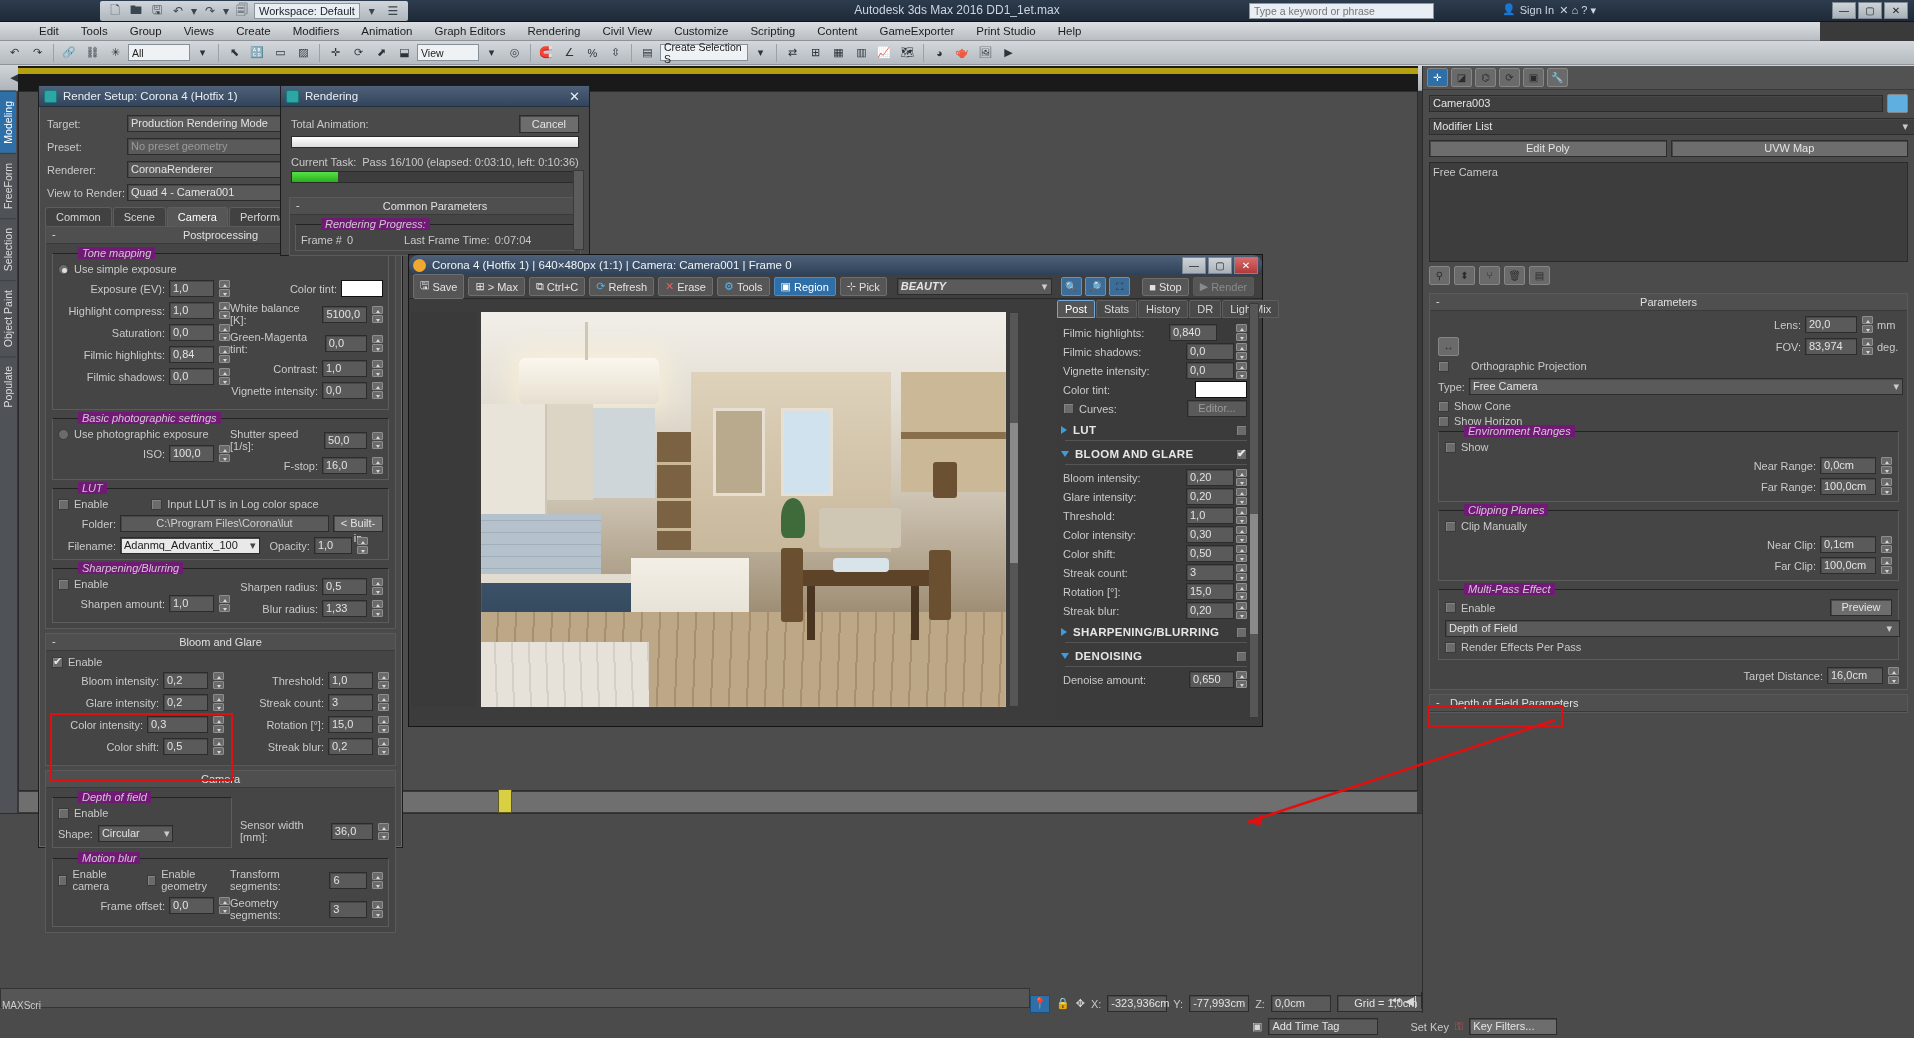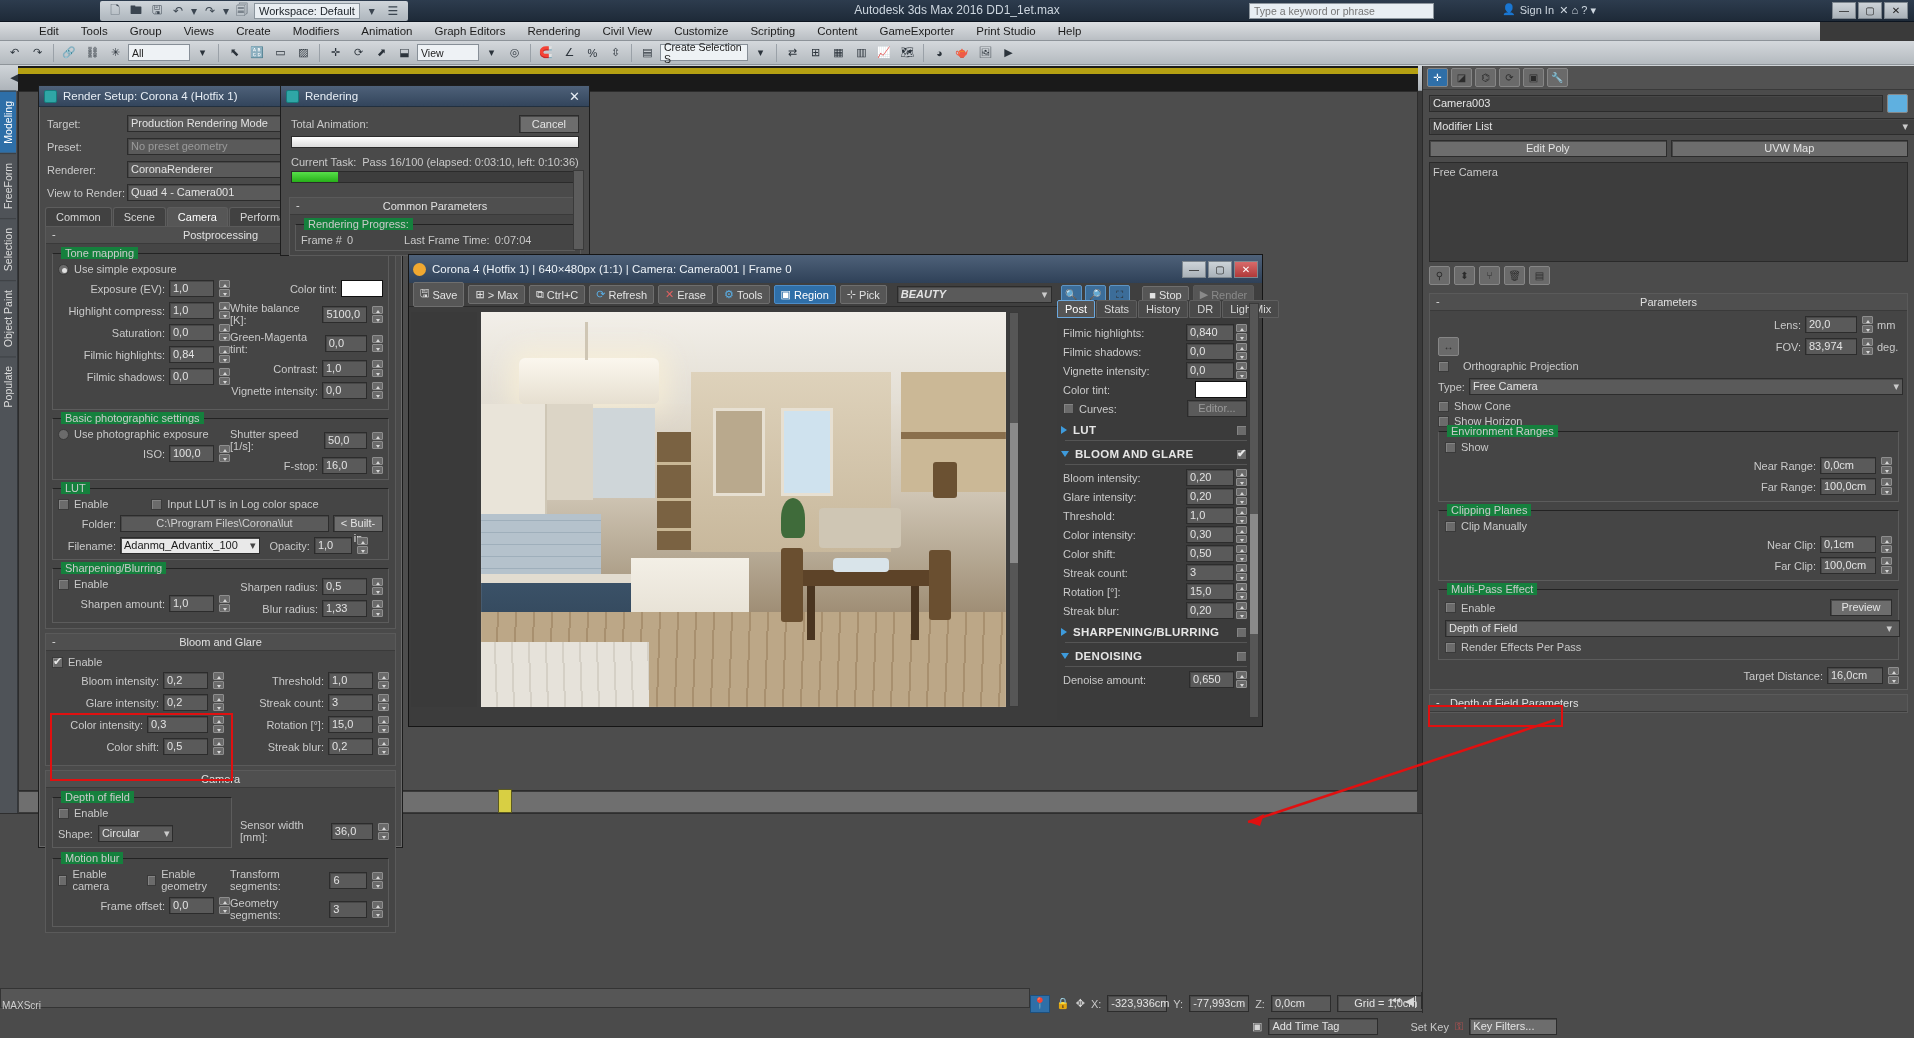--- a/index.html
+++ b/index.html
@@ -23,22 +23,22 @@
          box-shadow: inset 1px 1px 0 #474747; }
   .fld.lite { background:#6d6d6d; }
   .chk { width:11px; height:11px; background:#6b6b6b; border:1px solid #3a3a3a;
          box-shadow: inset 1px 1px 0 #848484; display:inline-block; position:relative;}
   .chk.on:after{content:"\2714"; position:absolute; left:0px; top:-3px; font-size:11px; color:#e8e8e8;}
   .rad { width:11px; height:11px; border-radius:50%; background:#6b6b6b;
          border:1px solid #3a3a3a; display:inline-block; position:relative;}
   .rad.on:after{content:""; position:absolute; left:3px; top:3px; width:5px;height:5px;
          border-radius:50%; background:#e0e0e0;}
   .grp { border:1px solid #5c5c5c; border-top-color:#232323; position:relative; }
-  .grp > .cap { position:absolute; top:-7px; left:8px; background:#15803d;
-         padding:0 4px; font-size:11px; color:#cacaca; }
+  .grp > .cap { position:absolute; top:-7px; left:25px; background:#701a75;
+         padding:0 4px; font-size:11px; color:#cacaca;font-style:italic; }
 
   
   #titlebar { left:0; top:0; width:1914px; height:22px;
      background:linear-gradient(#2d3c4e,#1e2a38); border-bottom:1px solid #0d1520;}
   #qat { left:100px; top:1px; height:20px; display:flex; align-items:center; gap:3px;
      background:linear-gradient(#cfd5da,#aeb6bd); padding:0 6px; border-radius:2px;}
   .qicon { width:18px; height:17px; border-radius:2px; display:flex; align-items:center;
      justify-content:center; font-size:12px; color:#3b4550; }
   #wsbox { background:#e9eef2; border:1px solid #8b959d; height:16px; display:flex;
      align-items:center; padding:0 4px; font-size:11px; color:#20262c;}
@@ -117,23 +117,23 @@
 
   
   #renderdlg { left:280px; top:85px; width:310px; height:171px; background:#4a4a4a;
      border:1px solid #1d1d1d; }
   .bar { height:12px; border:1px solid #2b2b2b; background:#3d3d3d;}
   .bar > div { height:100%; }
 
   
   #vfb { left:408px; top:254px; width:855px; height:473px; background:#3c3c3c;
      border:1px solid #151515;}
-  #vfbtitle { height:28px; background:linear-gradient(#4e6179,#2f4158);
+  #vfbtitle { height:20px; background:linear-gradient(#4e6179,#2f4158);
      display:flex; align-items:center; padding:0 4px; gap:6px; font-size:11.5px;
-     color:#eef3f8;}
+     color:#eef3f8;border-radius:9px;}
   #vfbtools { height:24px; background:#3f3f3f; border-bottom:1px solid #2a2a2a;
      display:flex; align-items:center; gap:4px; padding:0 4px;}
   .vbtn { display:flex; align-items:center; gap:3px; background:#565656;
      border:1px solid #6e6e6e; border-radius:2px; padding:2px 6px; font-size:11px;
      color:#e2e2e2;}
   .vbtn.act { background:#2f6fa8; border-color:#4d8cc6; color:#fff;}
   .vbtn.dis { color:#8a8a8a; border-color:#5a5a5a;}
   #vfbimgwrap { position:absolute; left:72px; top:57px; width:525px; height:395px;
      background:#2a2a2a; overflow:hidden;}
   #vfbright { position:absolute; left:648px; top:45px; width:198px; height:420px;
@@ -924,21 +924,21 @@
       <div class="vtabrow" id="vfb-tabs">
           <span class="vtb sel">Post</span>
           <span class="vtb">Stats</span>
           <span class="vtb">History</span>
           <span class="vtb">DR</span>
           <span class="vtb">LightMix</span>
         </div>
       <div id="vfb-post-rows" style="margin-top:6px">
           <div class="vrow">
             <span class="lbl">Filmic highlights:</span>
-            <span class="row" style="gap: 1px;">
+            <span class="row" style="gap: 18px;">
               <span class="fld" style="width: 48px;">0,840</span>
               <span class="spin">
                 <i class="up"></i>
                 <i class="dn"></i>
               </span>
             </span>
           </div>
           <div class="vrow">
             <span class="lbl">Filmic shadows:</span>
             <span class="row" style="gap: 1px;">
@@ -1150,21 +1150,21 @@
         <div class="row" style="justify-content:flex-end;gap:4px;margin-bottom:4px">
           <span class="cpi" style="margin-right:auto">↔</span>
           <span class="lbl">FOV:</span>
           <span class="fld" style="width:52px">83,974</span>
           <span class="spin">
               <i class="up"></i>
               <i class="dn"></i>
             </span>
           <span class="lbl" style="width:22px">deg.</span>
         </div>
-        <div class="row" style="gap:14px;margin-bottom:5px">
+        <div class="row" style="gap:22px;margin-bottom:5px">
           <span class="chk"></span>
           <span class="lbl">Orthographic Projection</span>
         </div>
         <div class="row" style="gap:4px;margin-top:6px">
           <span class="lbl">Type:</span>
           <span class="fld" style="flex:1">Free Camera</span>
           <span style="margin-left:-14px;color:#ccc">▾</span>
         </div>
         <div class="row" style="gap:5px;margin-top:5px">
           <span class="chk"></span>

